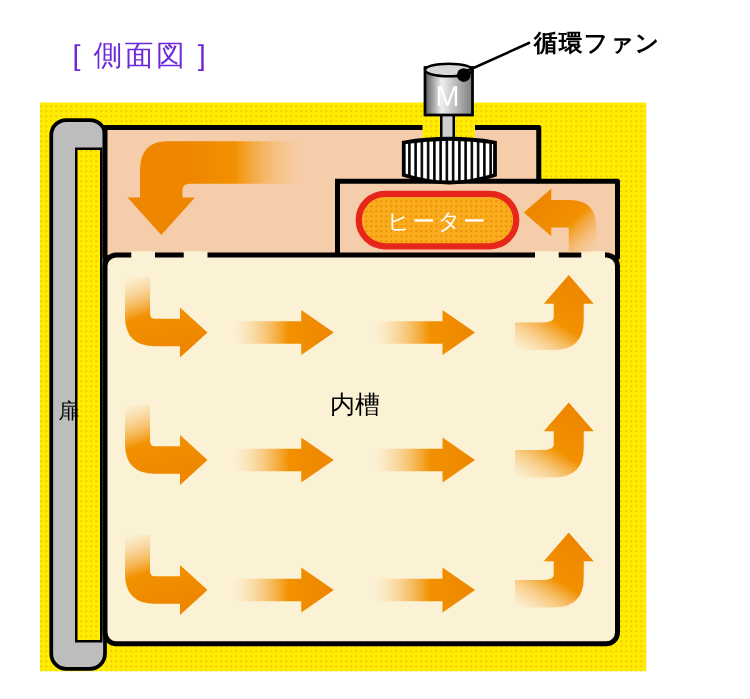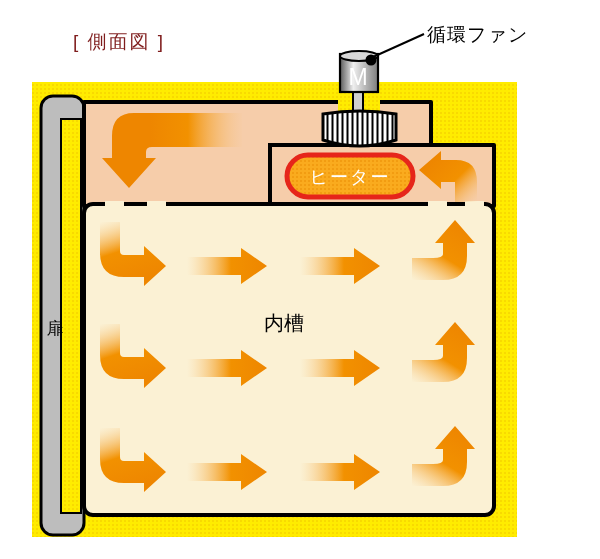--- a/index.html
+++ b/index.html
@@ -2,26 +2,26 @@
 <html><head>
 <meta charset="utf-8">
 <style>
   html,body{margin:0;padding:0;background:#ffffff;}
   .canvas{
     position:relative;width:600px;height:559px;background:#ffffff;overflow:hidden;
     font-family:"Liberation Sans","DejaVu Sans",sans-serif;
   }
   .canvas svg{position:absolute;left:0;top:0;}
   .title{
-    position:absolute;left:73px;top:29px;font-size:19px;color:#7f1d1d;
+    position:absolute;left:58px;top:29px;font-size:23px;color:#6d28d9;
     letter-spacing:2px;white-space:pre;
   }
   .fan-label{
     position:absolute;left:427px;top:22px;font-size:19px;color:#000;
-    letter-spacing:1px;white-space:pre;
+    letter-spacing:1px;white-space:pre;font-weight:bold;
   }
 </style>
 </head>
 <body>
 
 <div class="canvas">
 
   <svg width="600" height="559" viewBox="0 0 600 559">
     <defs>
       <pattern id="patYellow" width="4" height="4" patternUnits="userSpaceOnUse">

